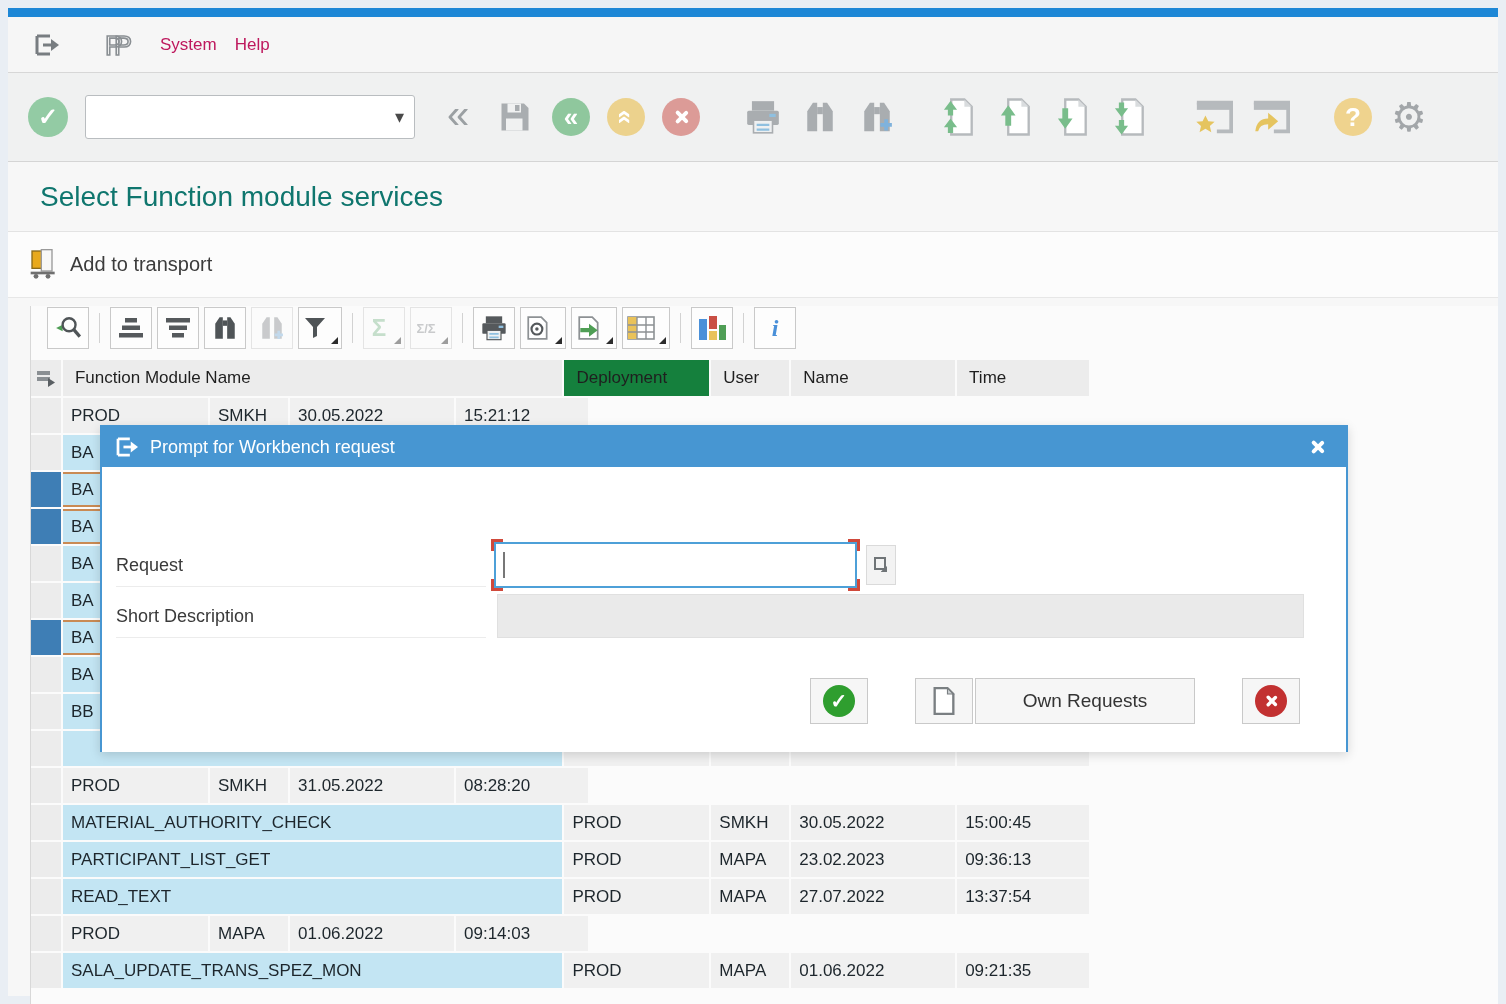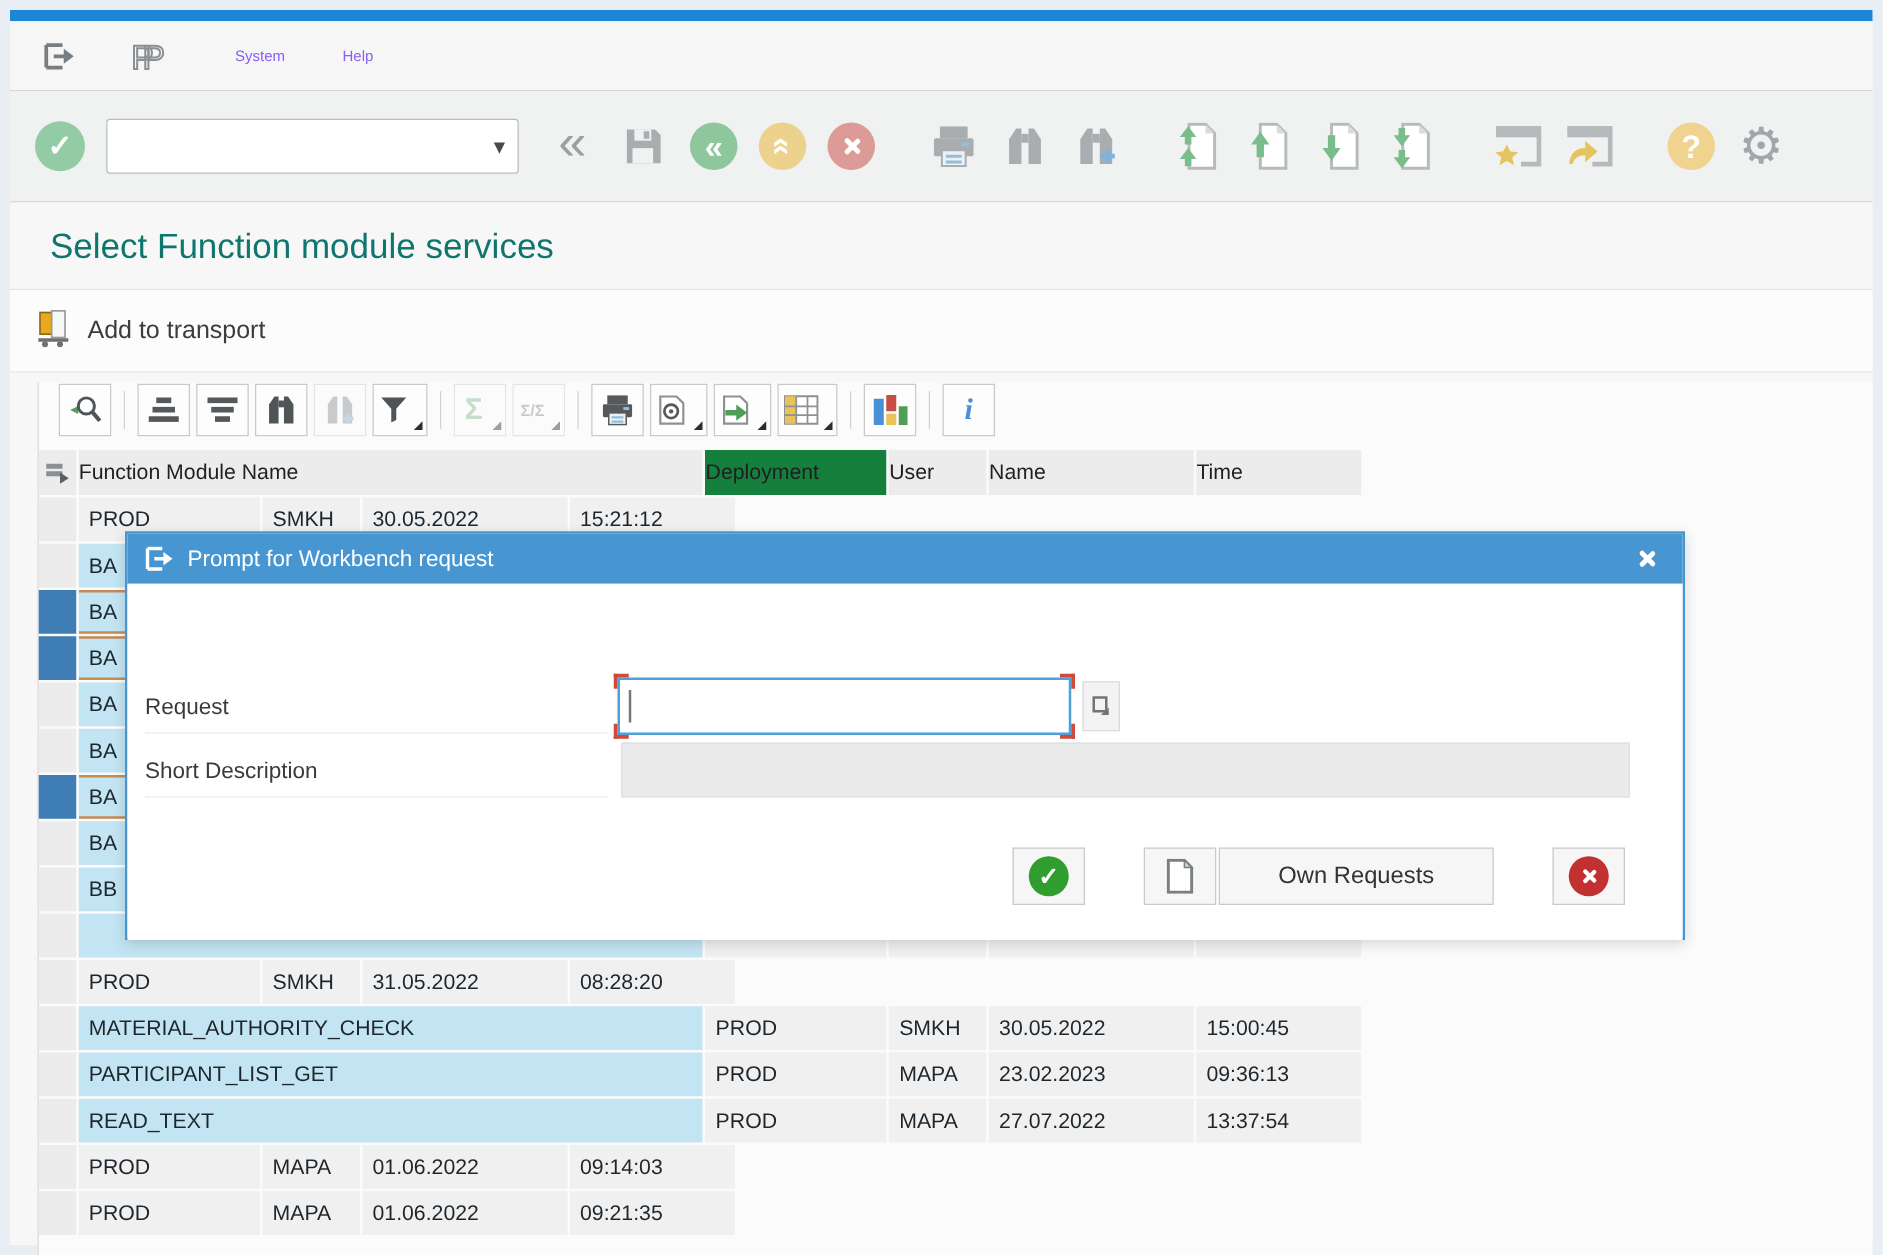--- a/index.html
+++ b/index.html
@@ -7,21 +7,21 @@
   #stage { position:relative; width:1506px; height:1004px; background:#e9eef4; overflow:hidden; }
   #window { position:absolute; left:8px; top:8px; width:1490px; height:988px; background:#f7f7f7; }
 
   
   .topstrip { height:9px; background:#1d87d6; }
 
   
   .menubar { height:56px; background:#f6f6f6; border-bottom:1px solid #d7d7d7;
              display:flex; align-items:center; padding-left:18px; }
   .menubar .mb-icon { width:44px; display:flex; justify-content:center; color:#787d81; }
-  .menu-item { font-size:12px; color:#8b5cf6; margin-left:46px; cursor:default; }
+  .menu-item { font-size:17px; color:#be185d; margin-left:18px; cursor:default; }
 
   
   .toolbar { height:89px; background:#f0f1f1; border-bottom:1px solid #d5d5d5;
              display:flex; align-items:center; padding-left:20px; gap:17px; }
   .circ { border-radius:50%; display:flex; align-items:center; justify-content:center; }
   .enter-circ { width:40px; height:40px; background:#93cba4; color:#fff; font-size:24px; font-weight:bold; }
   .cmd-field { width:330px; height:44px; background:#fff; border:1px solid #b9bdc0; border-radius:3px;
                display:flex; align-items:center; justify-content:flex-end; padding-right:10px; margin-right:6px; }
   .cmd-field .caret-down { color:#4a4a4a; font-size:18px; }
   .ticon { min-width:40px; height:48px; display:flex; align-items:center; justify-content:center; color:#9ba0a3; }
@@ -56,21 +56,21 @@
   .asep { width:1px; height:30px; background:#d2d2d2; margin:0 5px; }
   .dis { opacity:.45; }
   .sum-glyph { font-size:24px; color:#84bd92; font-weight:bold; }
   .subtot-glyph { font-size:13px; color:#8d9194; font-weight:bold; }
   .info-glyph { font-size:24px; color:#4a90d9; font-style:italic; font-weight:bold; font-family:"Liberation Serif", serif; }
 
   
   .table { margin-left:0; width:1060px; }
   .thead { display:flex; height:36px; margin-bottom:2px; }
   .hc { background:#ececec; color:#1f1f1f; font-size:17px; display:flex; align-items:center;
-        padding-left:0; margin-right:2px; white-space:nowrap; overflow:hidden; }
+        padding-left:12px; margin-right:2px; white-space:nowrap; overflow:hidden; }
   .trow { display:flex; height:35px; margin-bottom:2px; }
   .c { font-size:17px; color:#1d262c; display:flex; align-items:center; padding-left:8px;
        margin-right:2px; white-space:nowrap; overflow:hidden; }
   .sel-c  { width:30px; padding:0; background:#ececec; }
   .name-c { width:500px; background:#c3e5f3; }
   .dep-c  { width:145px; background:#f0f0f0; }
   .user-c { width:78px;  background:#f0f0f0; }
   .date-c { width:164px; background:#f0f0f0; }
   .time-c { width:132px; background:#f0f0f0; }
   .trow.selected .sel-c  { background:#3e7eb5; }
@@ -471,20 +471,21 @@
         </div>
         <div class="trow">
           <div class="c sel-c"></div>
           <div class="c dep-c">PROD</div>
           <div class="c user-c">MAPA</div>
           <div class="c date-c">01.06.2022</div>
           <div class="c time-c">09:14:03</div>
         </div>
         <div class="trow">
           <div class="c sel-c"></div>
+          <div class="c name-c">SALA_UPDATE_TRANS_SPEZ_MON</div>
           <div class="c dep-c">PROD</div>
           <div class="c user-c">MAPA</div>
           <div class="c date-c">01.06.2022</div>
           <div class="c time-c">09:21:35</div>
         </div>
       </div>
     </div>
   </div>
 
   <div class="dialog">

